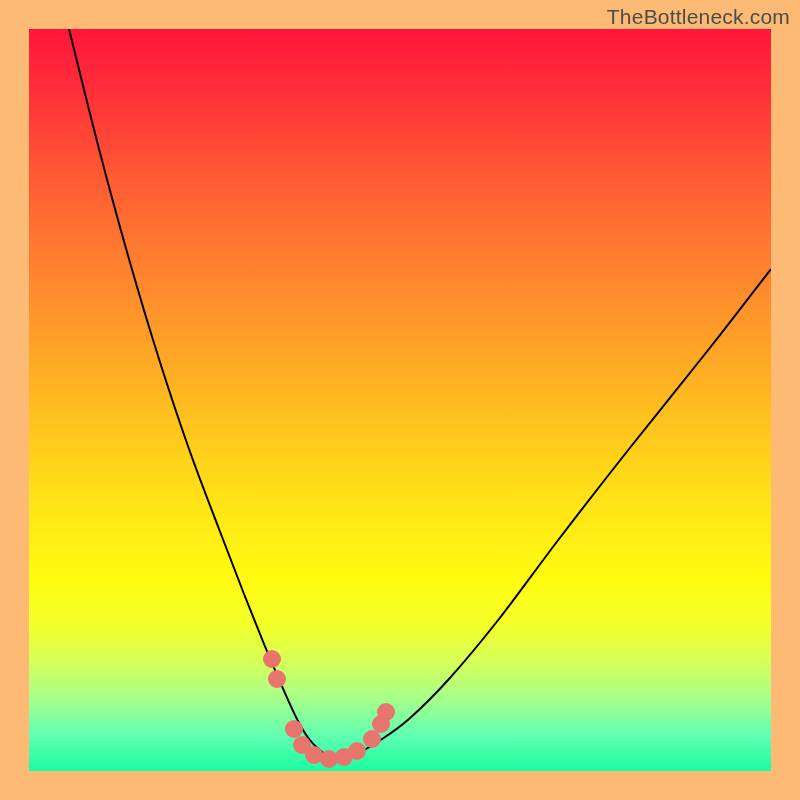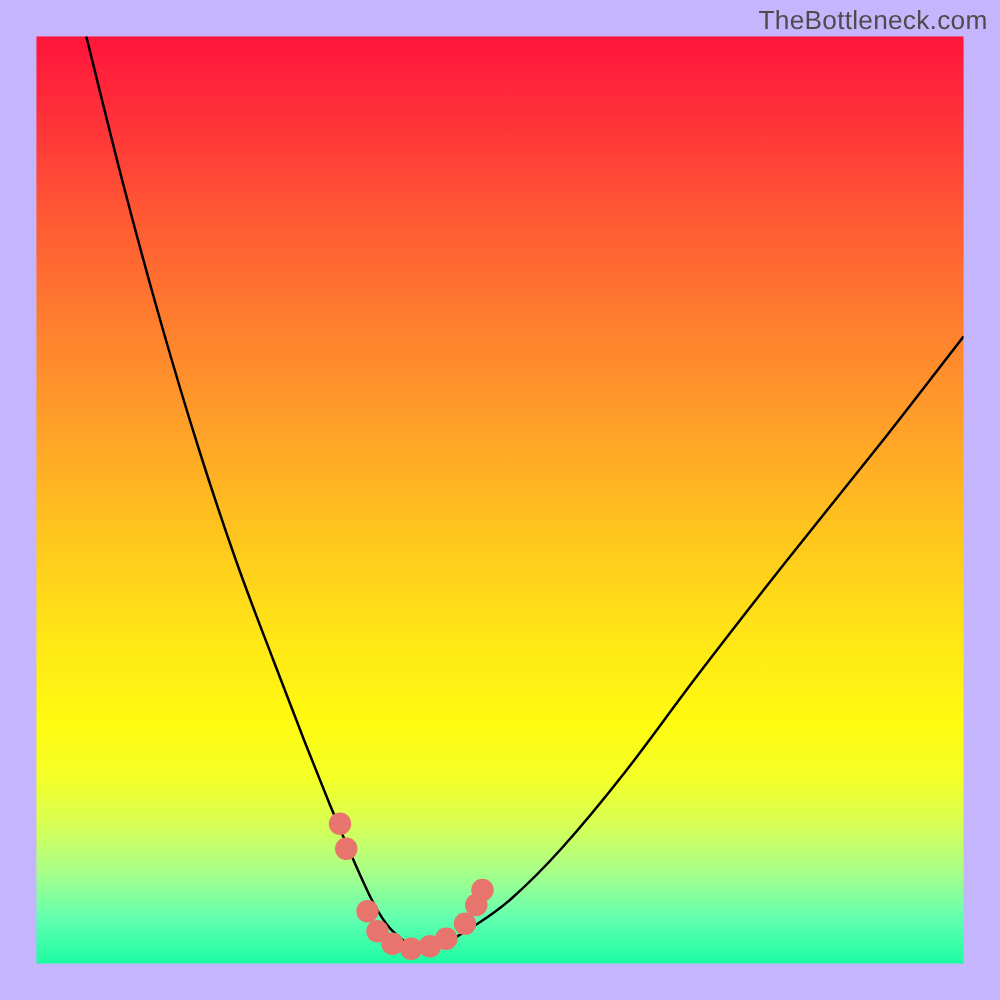--- a/index.html
+++ b/index.html
@@ -7,21 +7,21 @@
     padding: 0;
     width: 800px;
     height: 800px;
     overflow: hidden;
     background: #000;
     font-family: Arial, Helvetica, sans-serif;
   }
   .frame {
     position: absolute;
     inset: 0;
-    background: #c4b5fd;
+    background: #fdba74;
   }
   .plot {
     position: absolute;
     left: 29px;
     top: 29px;
     width: 742px;
     height: 742px;
     overflow: hidden;
   }
   .gradient {

